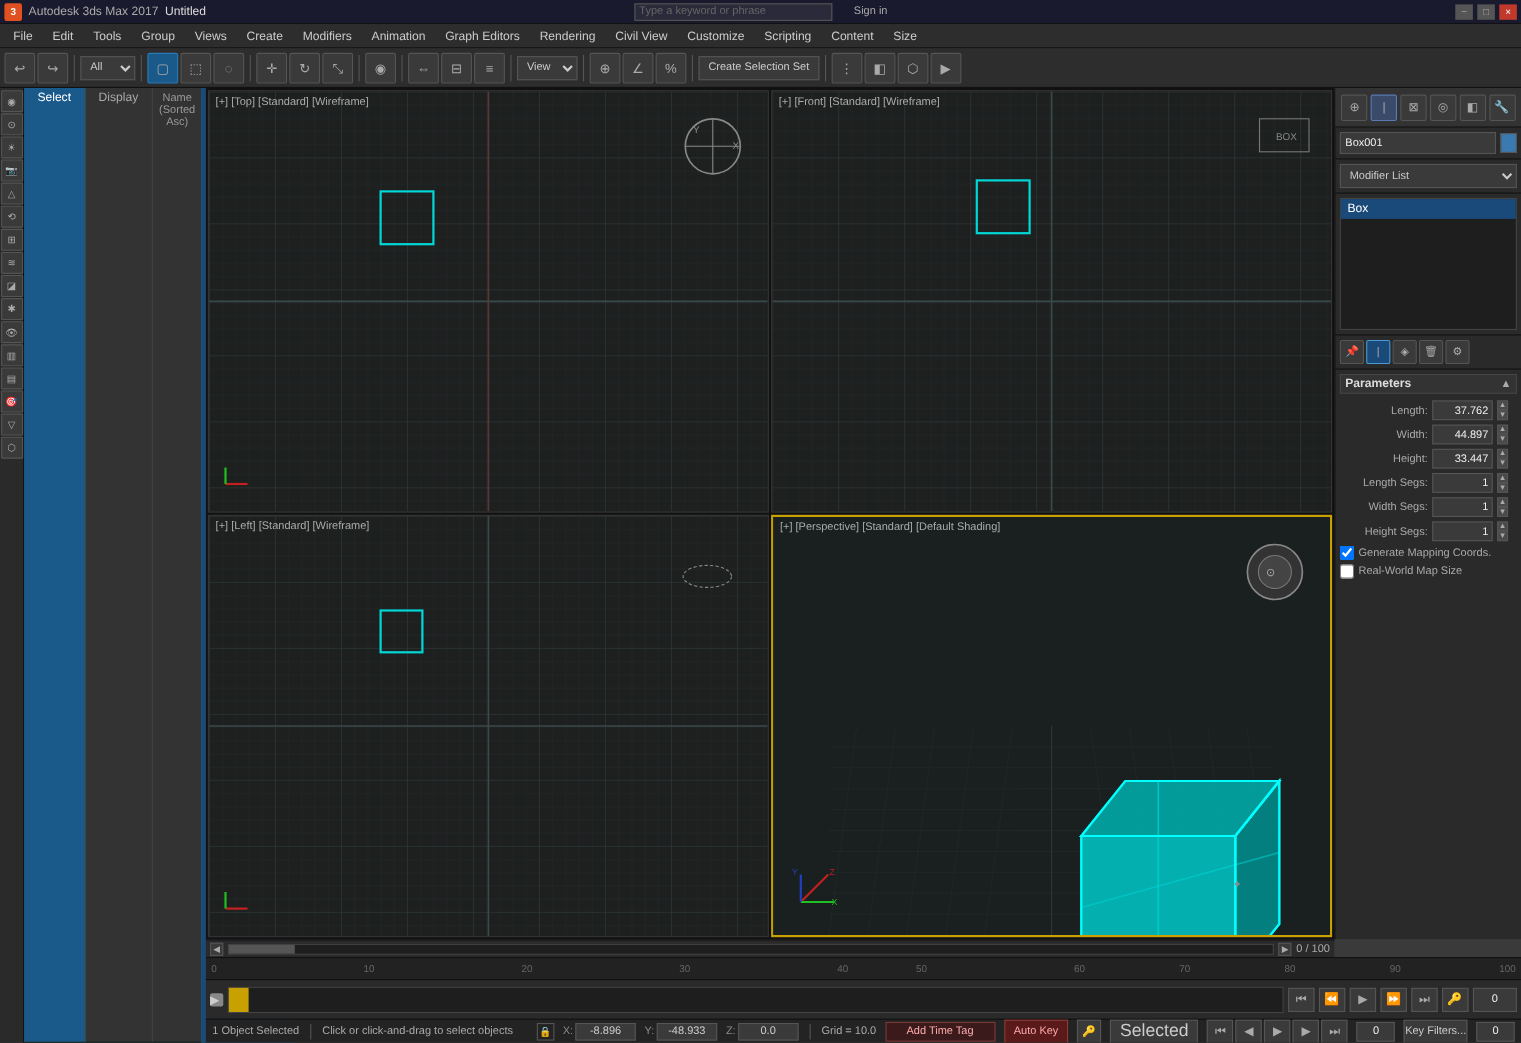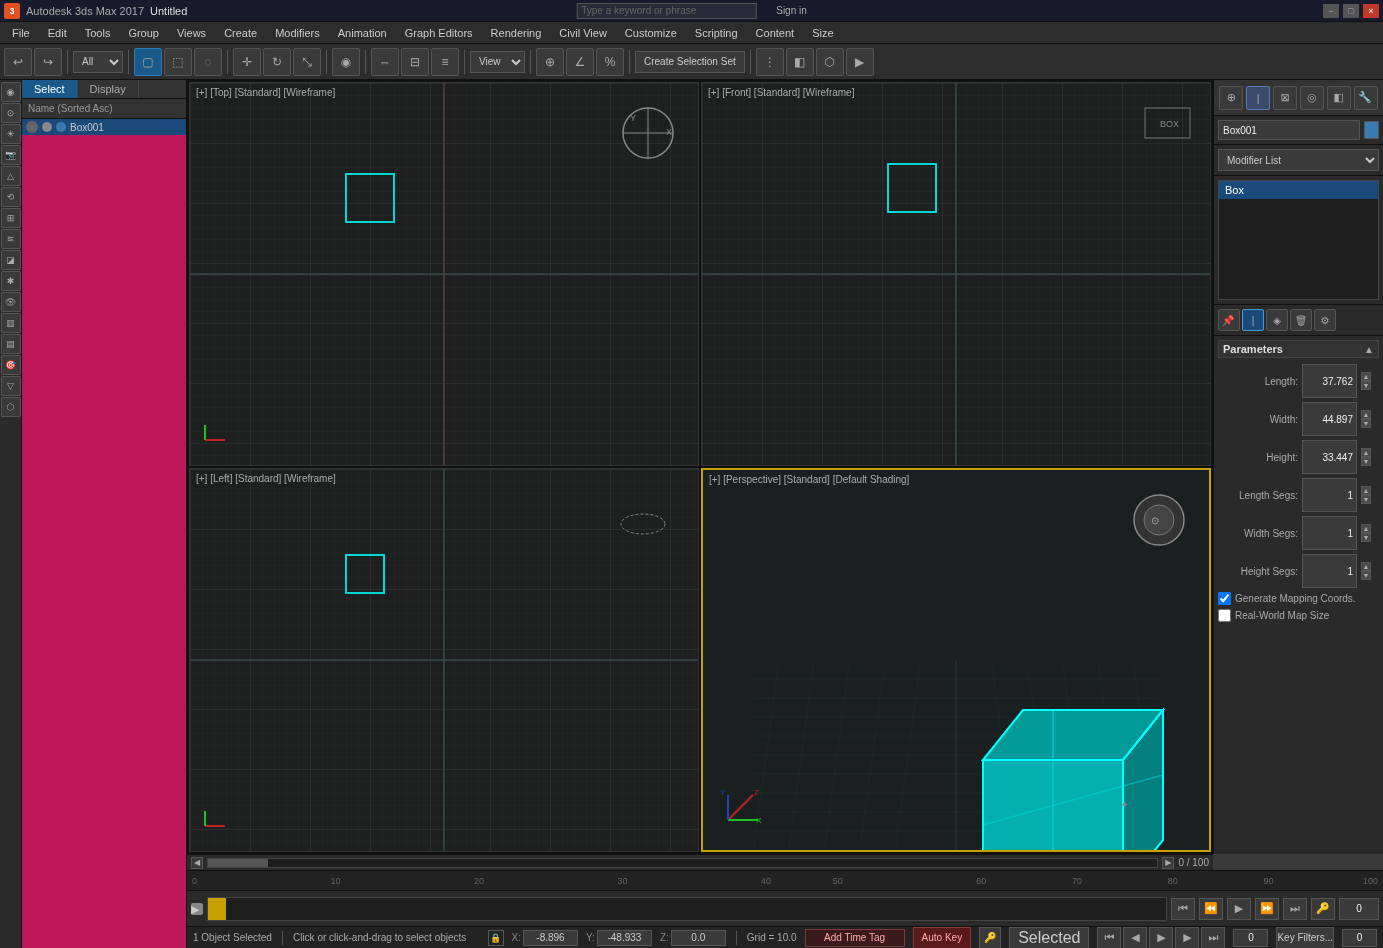--- a/index.html
+++ b/index.html
@@ -184,24 +184,25 @@
       display: flex;
       align-items: center;
       padding: 0 6px;
       border-bottom: 1px solid #111;
     }
     #poly-bar span { font-size: 11px; color: #bbb; }
 
     
     #scene-panel {
       width: 165px;
-      background: #be185d;
+      background: #0f766e;
       border-right: 1px solid #111;
       display: flex;
-      flex-direction: column;
+      flex-direction: row;
+      text-align: center;
     }
     #scene-panel .panel-header {
       padding: 4px 6px;
       background: #333;
       border-bottom: 1px solid #111;
       font-size: 10px;
       color: #999;
     }
     .scene-object {
       display: flex;
@@ -365,21 +366,21 @@
       color: #aaa;
       text-align: right;
     }
     .param-input {
       width: 55px;
       height: 18px;
       background: #3a3a3a;
       border: 1px solid #555;
       color: #eee;
       font-size: 10px;
-      padding: 16px 3px;
+      padding: 0 3px;
       text-align: right;
     }
     .param-spinner {
       display: flex; flex-direction: column;
     }
     .param-spin-btn {
       width: 10px; height: 9px;
       background: #4a4a4a;
       border: 1px solid #555;
       color: #aaa;

